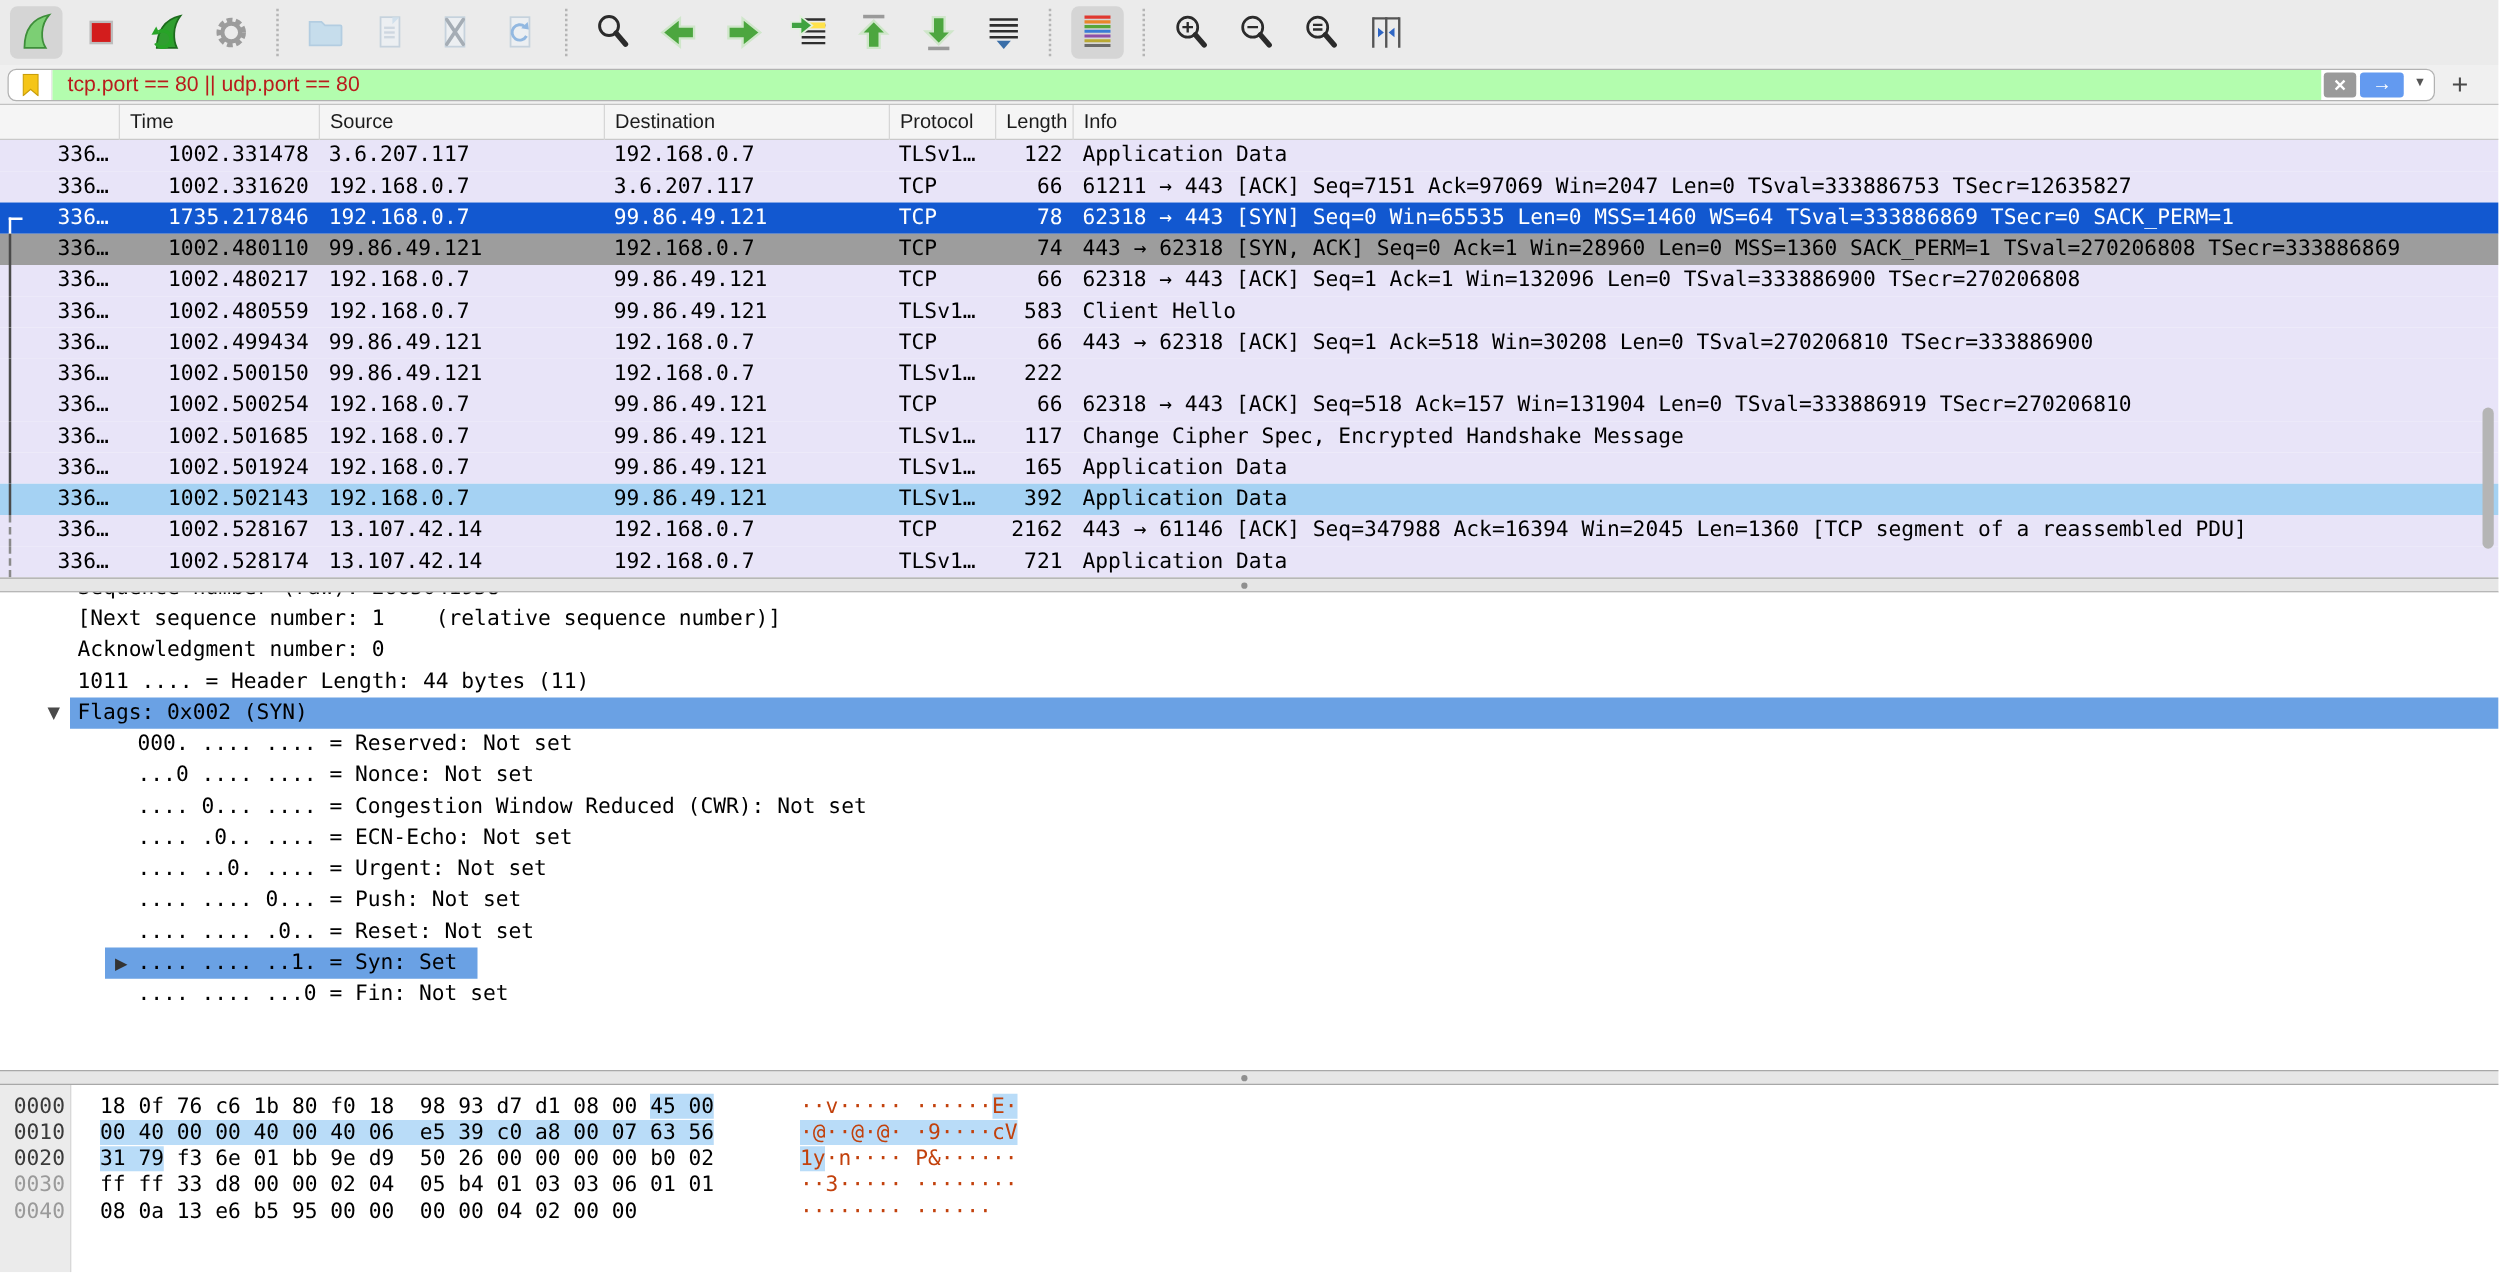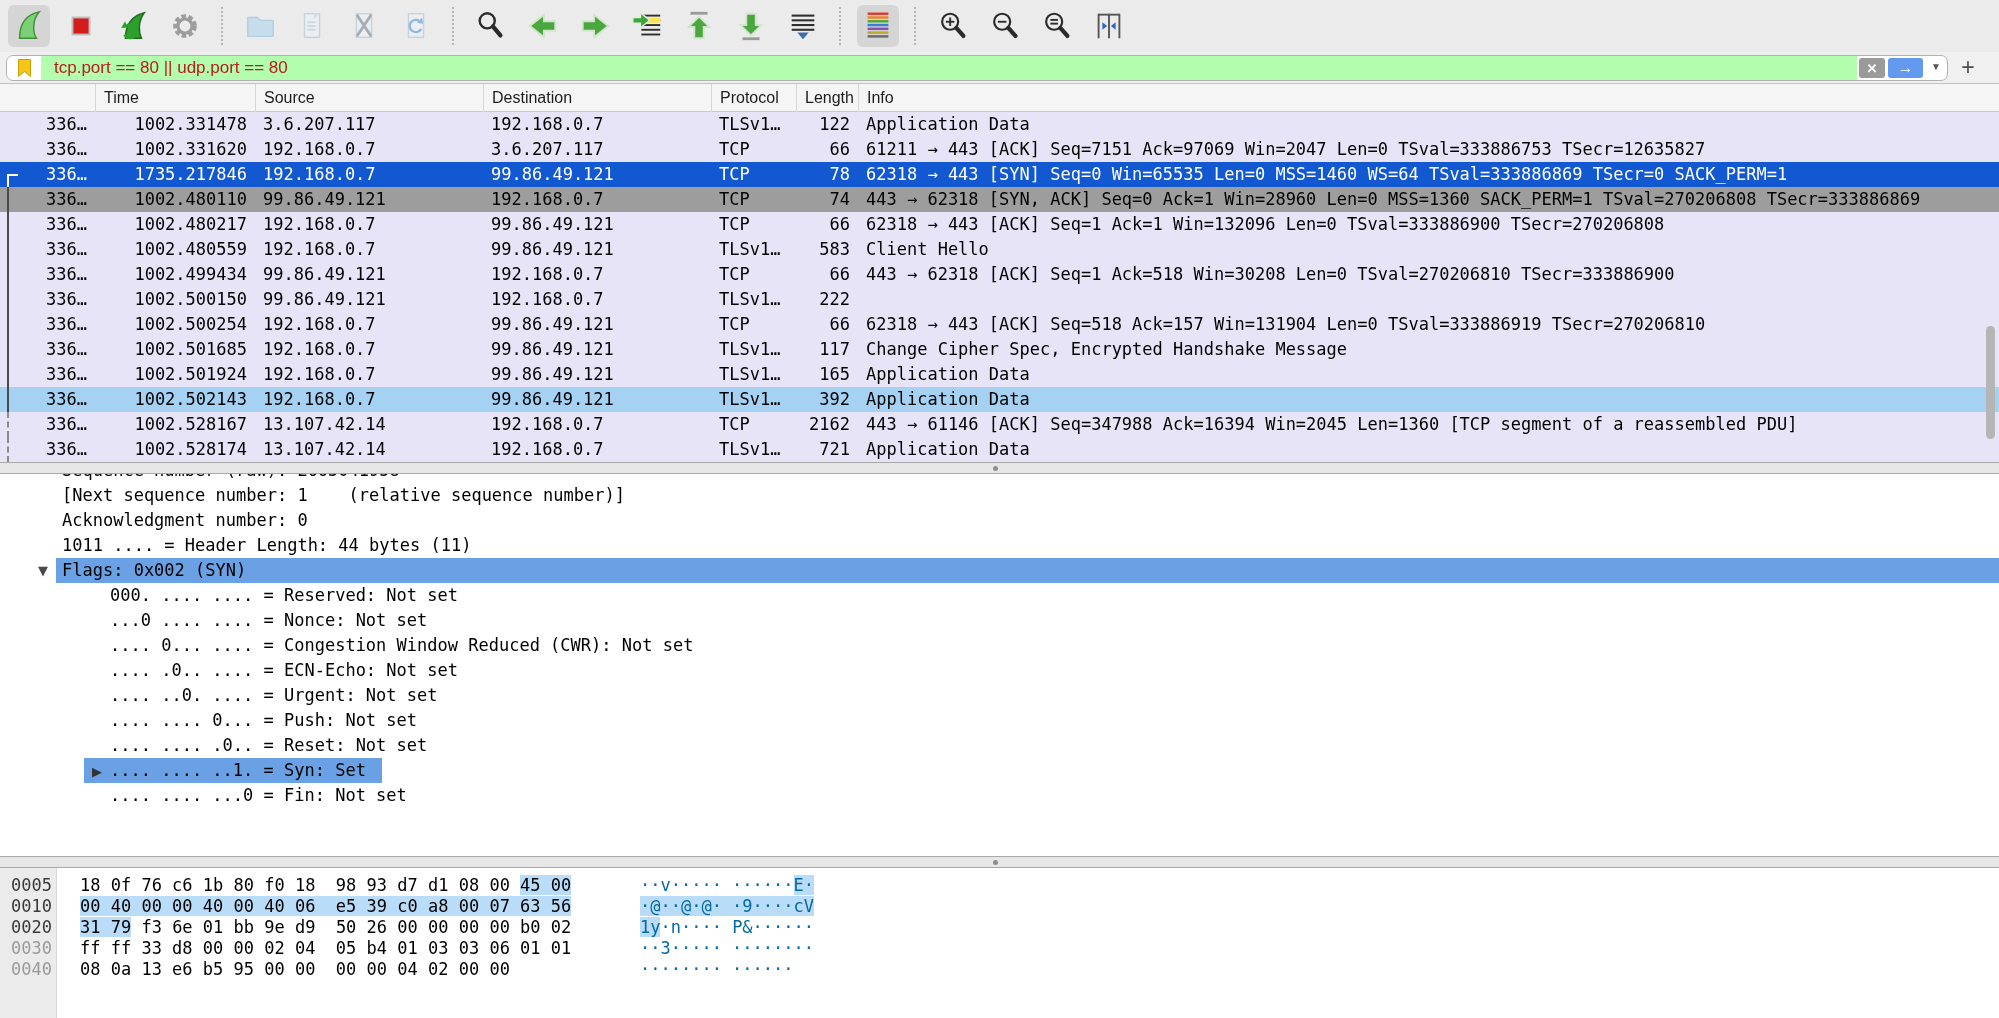--- a/index.html
+++ b/index.html
@@ -76,21 +76,21 @@
   
   #hexpane{position:absolute;left:0;top:868px;width:1999px;height:150px;background:#fff;overflow:hidden;
            font-family:"DejaVu Sans Mono",monospace;font-size:17px;}
   #hexgutter{position:absolute;left:0;top:0;bottom:0;width:56px;background:#ebebeb;
              border-right:1px solid #d8d8d8;}
   #hexlines{position:absolute;left:0;top:7px;right:0;}
   .hxline{position:relative;height:21px;line-height:21px;}
   .hxoff{position:absolute;left:11px;color:#3a3a3a;}
   .hxoff.dim{color:#9a9a9a;}
   .hxbytes{position:absolute;left:80px;white-space:pre;color:#000;}
-  .hxascii{position:absolute;left:640px;white-space:pre;color:#0369a1;}
+  .hxascii{position:absolute;left:640px;white-space:pre;color:#c2410c;}
   .hl{background:var(--hex-hl);}
 </style>
 </head>
 <body>
 
 <div id="app">
   <div id="toolbar">
       <button class="tb-btn active">
         <span class="ico"><svg viewBox="0 0 36 36">
             <path d="M8 31 C8 17 14 6 29 3 C21 12 22 25 26 31 Z" fill="#7ccf74" stroke="#3e8e3a" stroke-width="1.5"></path>
@@ -436,21 +436,21 @@
         <div class="dline lvl2"><span>.... .... ...0 = Fin: Not set</span></div>
       </div>
   </div>
 
   <div id="splitter2" class="splitter"></div>
 
   <div id="hexpane">
     <div id="hexgutter"></div>
     <div id="hexlines">
         <div class="hxline">
-          <span class="hxoff">0005</span>
+          <span class="hxoff">0000</span>
           <span class="hxbytes">18 0f 76 c6 1b 80 f0 18  98 93 d7 d1 08 00 <span class="hl">45 00</span></span>
           <span class="hxascii">··v····· ······<span class="hl">E·</span></span>
         </div>
         <div class="hxline">
           <span class="hxoff">0010</span>
           <span class="hxbytes"><span class="hl">00 40 00 00 40 00 40 06  e5 39 c0 a8 00 07 63 56</span></span>
           <span class="hxascii"><span class="hl">·@··@·@· ·9····cV</span></span>
         </div>
         <div class="hxline">
           <span class="hxoff">0020</span>

